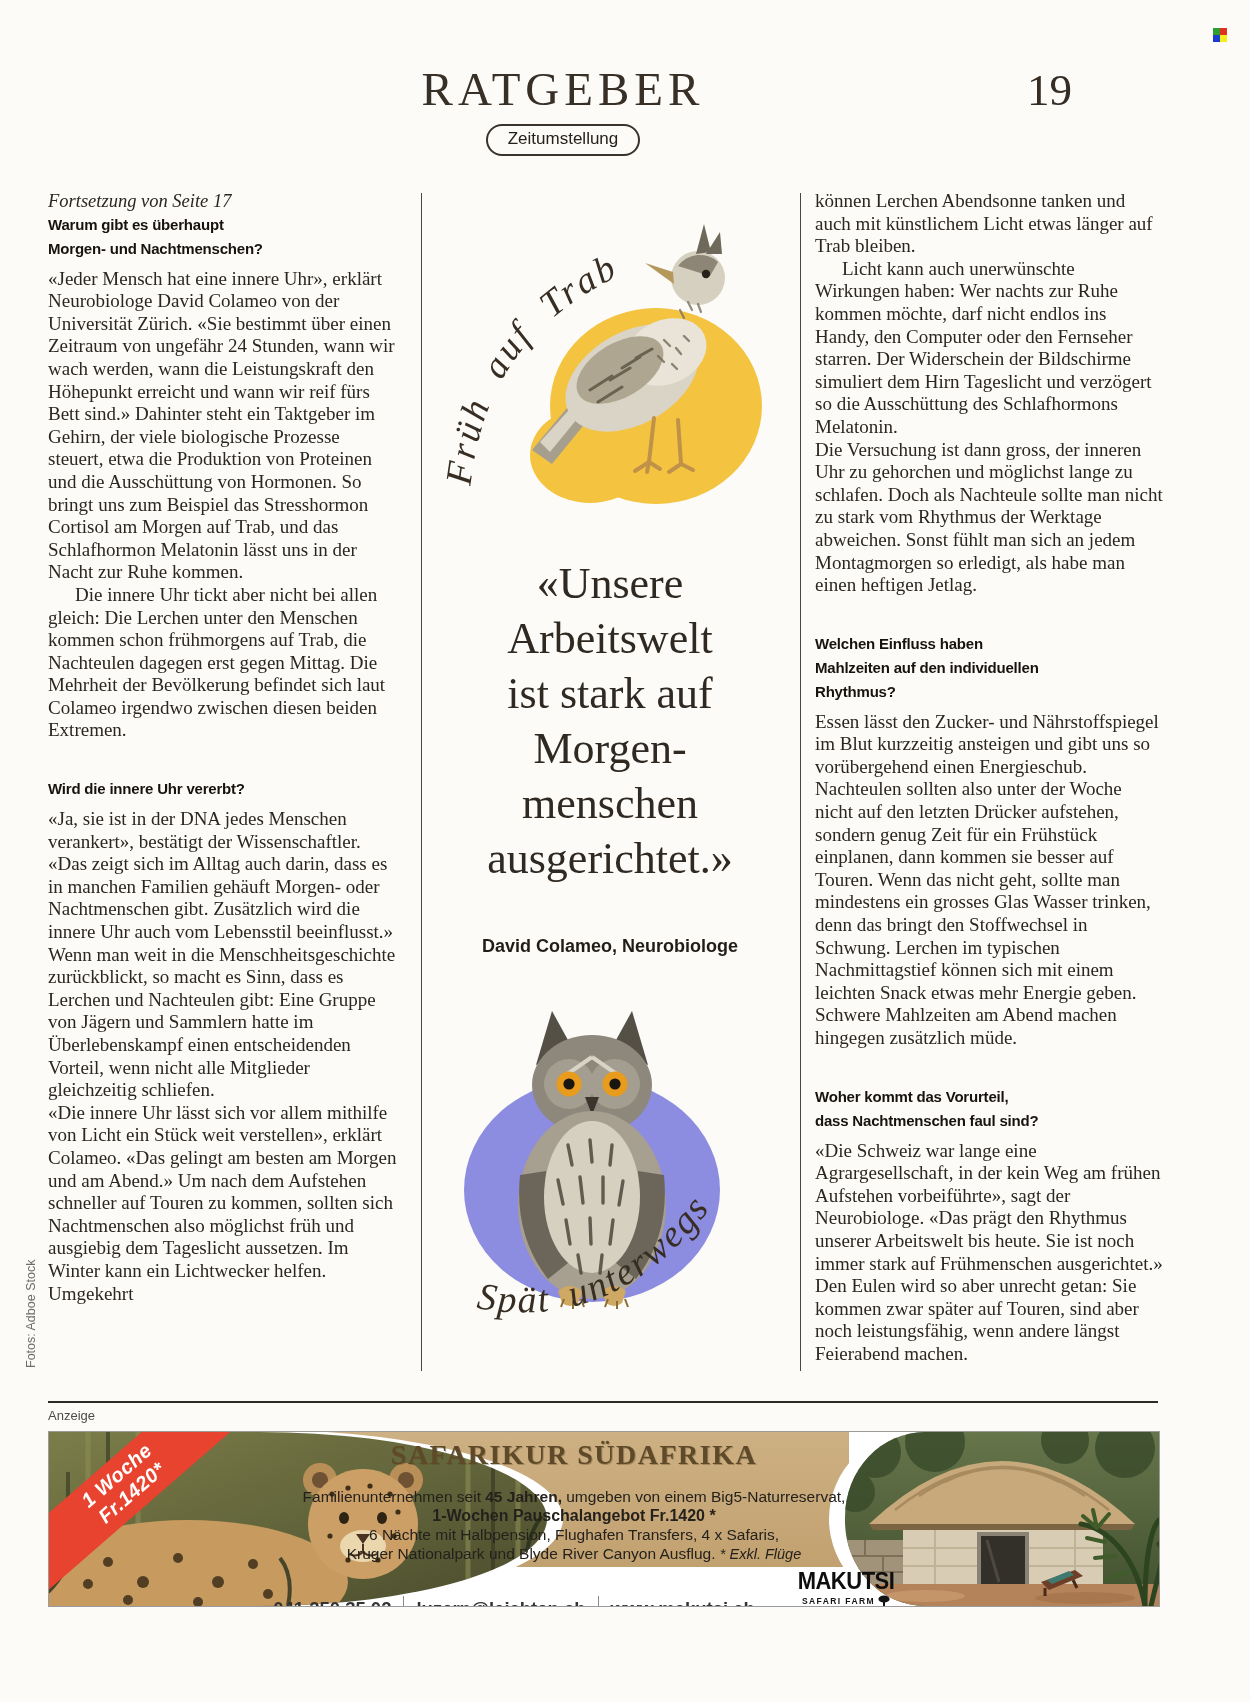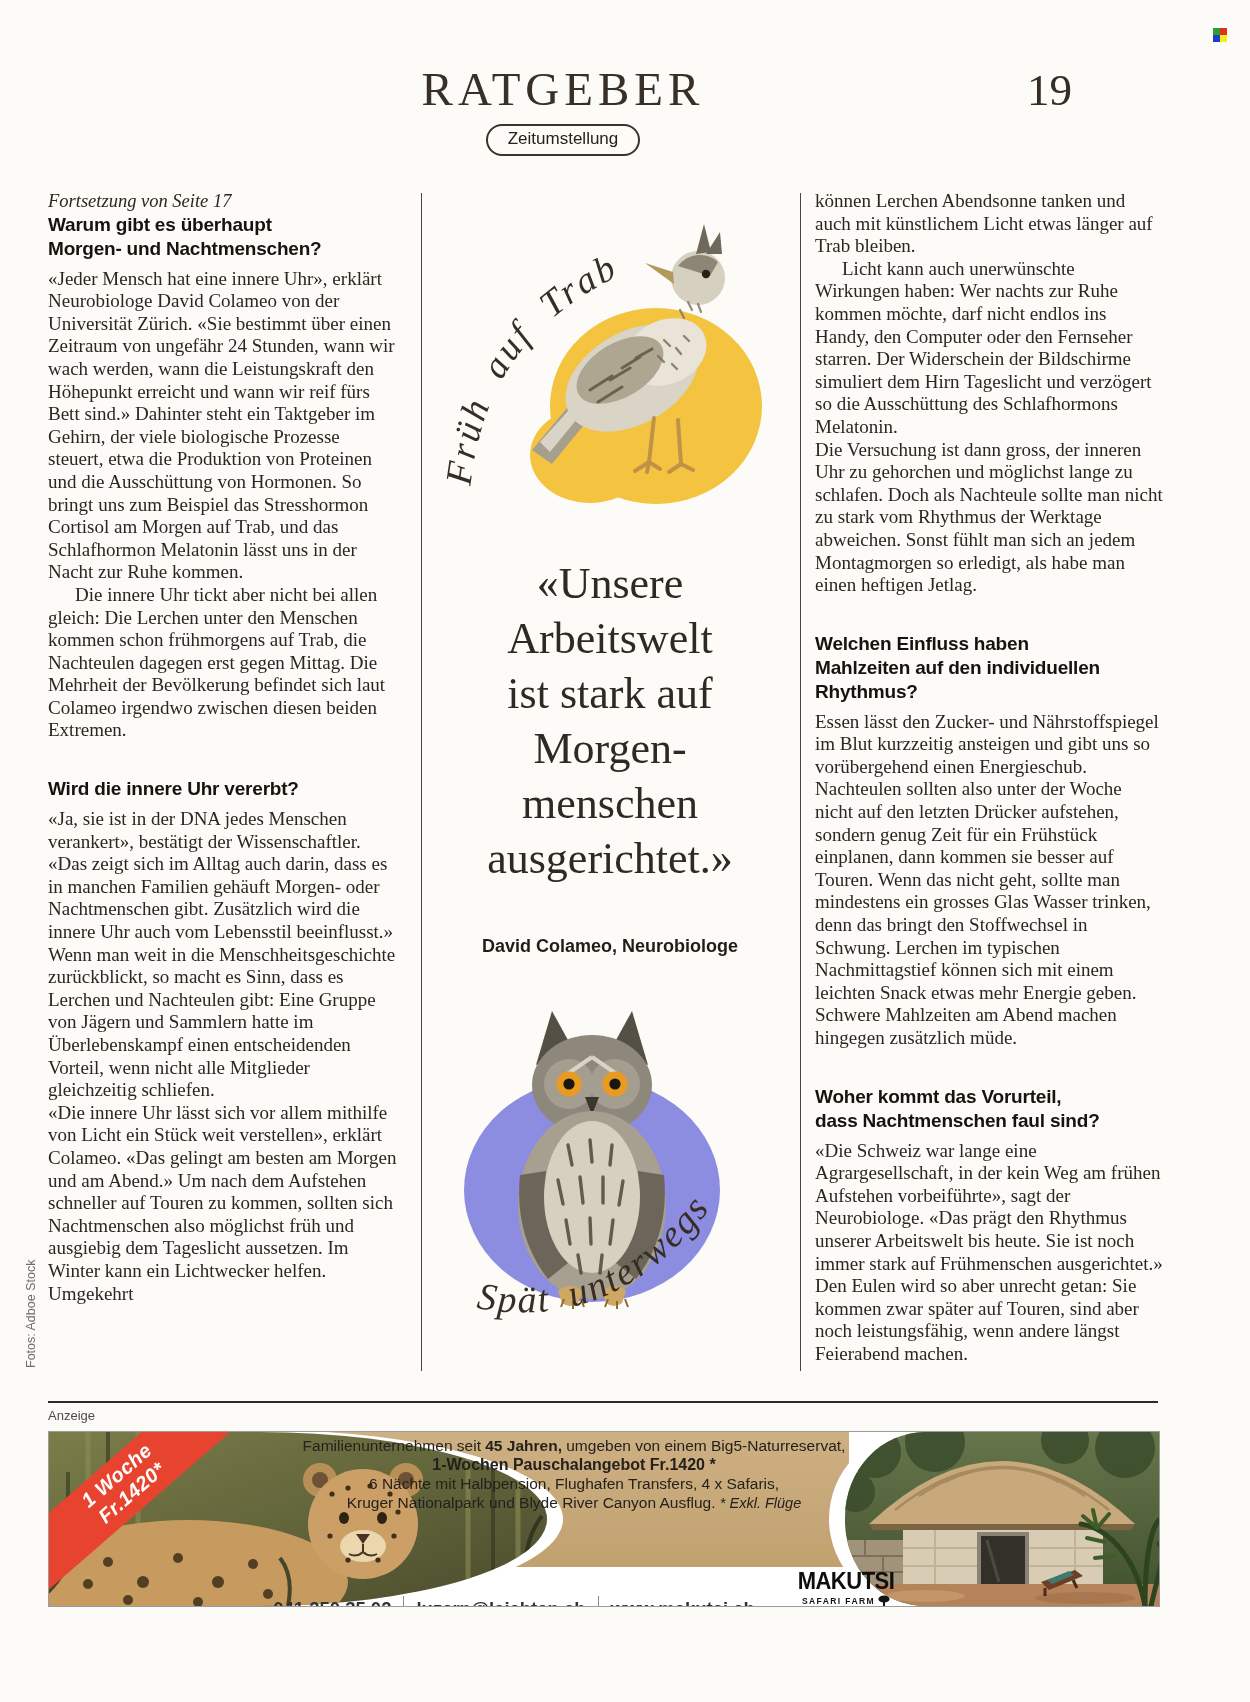--- a/index.html
+++ b/index.html
@@ -18,21 +18,21 @@
            display:grid;grid-template-columns:7px 7px;grid-template-rows:7px 7px;}
   .regmark .g{background:#2e9e30}.regmark .r{background:#e03020}
   .regmark .b{background:#1a3bd0}.regmark .y{background:#f5ee1c}
   
   .col{position:absolute;top:190px;font-size:19px;line-height:22.6px;}
   .col-left{left:48px;width:350px;}
   .col-right{left:815px;width:348px;}
   .col p{margin:0;}
   .p-indent{text-indent:27px;}
   .continuation{font-style:italic;font-size:18.5px;margin:0 0 29px;}
-  .qhead{font-family:"Liberation Sans",sans-serif;font-weight:700;font-size:19px;
+  .qhead{font-family:"Liberation Sans",sans-serif;font-weight:700;font-size:15px;
          line-height:24px;letter-spacing:-0.2px;color:#17120e;margin:35px 0 7px;
          white-space:pre-line;}
   .qhead.first{margin-top:0;}
   .vrule{position:absolute;top:193px;width:1px;height:1178px;background:#4a453e;}
   .vrule.r1{left:421px;}.vrule.r2{left:800px;}
   
   .lark-block{position:absolute;left:440px;top:190px;width:340px;height:332px;}
   .owl-block{position:absolute;left:440px;top:985px;width:340px;height:348px;}
   .pullquote{position:absolute;left:430px;top:556px;width:360px;text-align:center;
              font-size:44px;line-height:55px;color:#2f2921;white-space:pre-line;}
@@ -60,21 +60,21 @@
               font-size:20px;line-height:23px;color:#fff;letter-spacing:.5px;}
   .ad-photo-right{position:absolute;left:780px;top:-2px;width:330px;height:178px;
                   background:#fff;border-radius:90px 0 0 90px/89px 0 0 89px;}
   .ad-photo-right .ph{position:absolute;top:2px;bottom:2px;left:16px;right:0;
                   border-radius:80px 0 0 80px/85px 0 0 85px;overflow:hidden;}
   .ad-text{position:absolute;left:240px;top:0;width:570px;text-align:center;
            font-family:"Liberation Sans",sans-serif;color:#24211d;}
   .ad-headline{margin-top:7px;font-family:"Liberation Serif",serif;font-weight:700;
                font-size:28px;letter-spacing:1.5px;color:#5e4a28;
                text-shadow:1px 1px 0 rgba(92,72,40,.35);}
-  .ad-lines{margin-top:4px;font-size:15.5px;line-height:19px;}
+  .ad-lines{margin-top:16px;font-size:15.5px;line-height:19px;}
   .ad-lines .b{font-weight:700;}
   .ad-lines .big{font-size:16px;font-weight:700;}
   .ad-lines .it{font-style:italic;font-size:14.5px;}
   .ad-contact{position:absolute;left:190px;top:137px;width:550px;height:34px;
               display:flex;align-items:center;justify-content:center;
               font-family:"Liberation Sans",sans-serif;font-weight:700;
               font-size:18.5px;color:#333;margin-top:23px;}
   .ad-contact .sep{width:1px;height:26px;background:#8a8a8a;margin:0 12px;}
   .ad-logo{position:absolute;left:742px;top:136px;width:110px;text-align:center;}
   .ad-logo-main{font-family:"Liberation Sans",sans-serif;font-weight:900;font-size:22px;
@@ -376,20 +376,21 @@
           <path d="M306 174 C 316 130 322 120 314 112"></path>
         </g>
         <g stroke="#3f5c2a" stroke-width="4" fill="none" stroke-linecap="round">
           <path d="M252 96 l-14 -12 M252 96 l-4 -18 M252 96 l12 -14 M260 110 l-18 -4 M270 124 l-20 2 M282 140 l-20 8"></path>
         </g>
       </svg>
     </div>
   </div>
 
   <div class="ad-text">
+    <div class="ad-headline">SAFARIKUR SÜDAFRIKA</div>
     <div class="ad-lines">
       <div><span>Familienunternehmen seit </span><span class="b">45 Jahren,</span><span> umgeben von einem Big5-Naturreservat,</span></div>
       <div class="big">1-Wochen Pauschalangebot Fr.1420 *</div>
       <div>6 Nächte mit Halbpension, Flughafen Transfers, 4 x Safaris,</div>
       <div><span>Kruger Nationalpark und Blyde River Canyon Ausflug. </span><span class="it">* Exkl. Flüge</span></div>
     </div>
   </div>
 
   <div class="ad-contact">
     <span>041 250 35 02</span>

